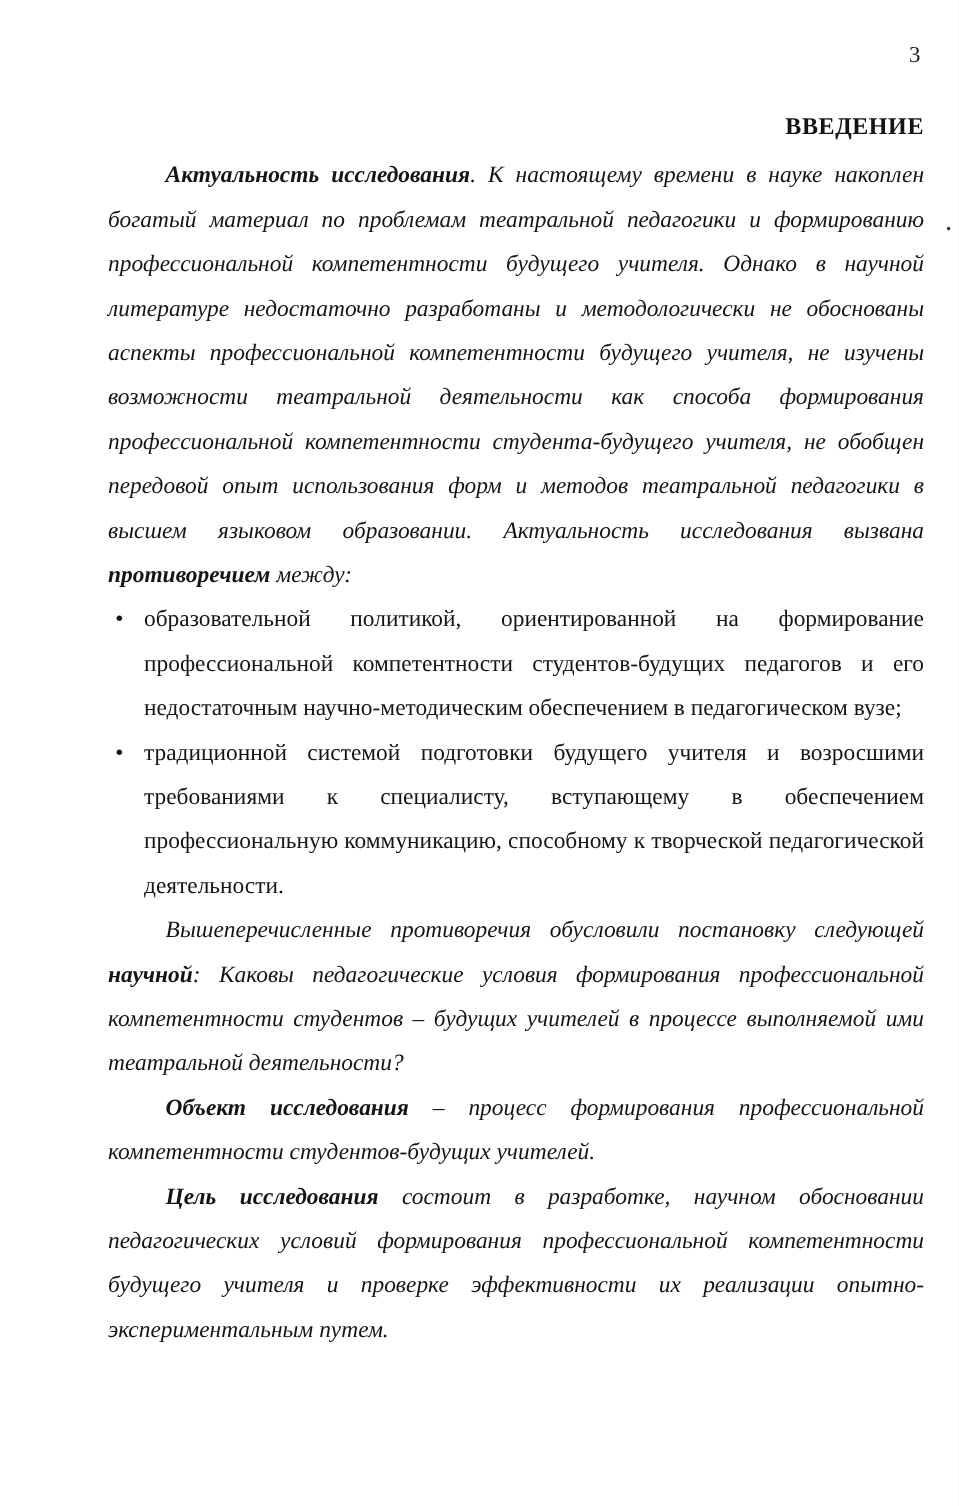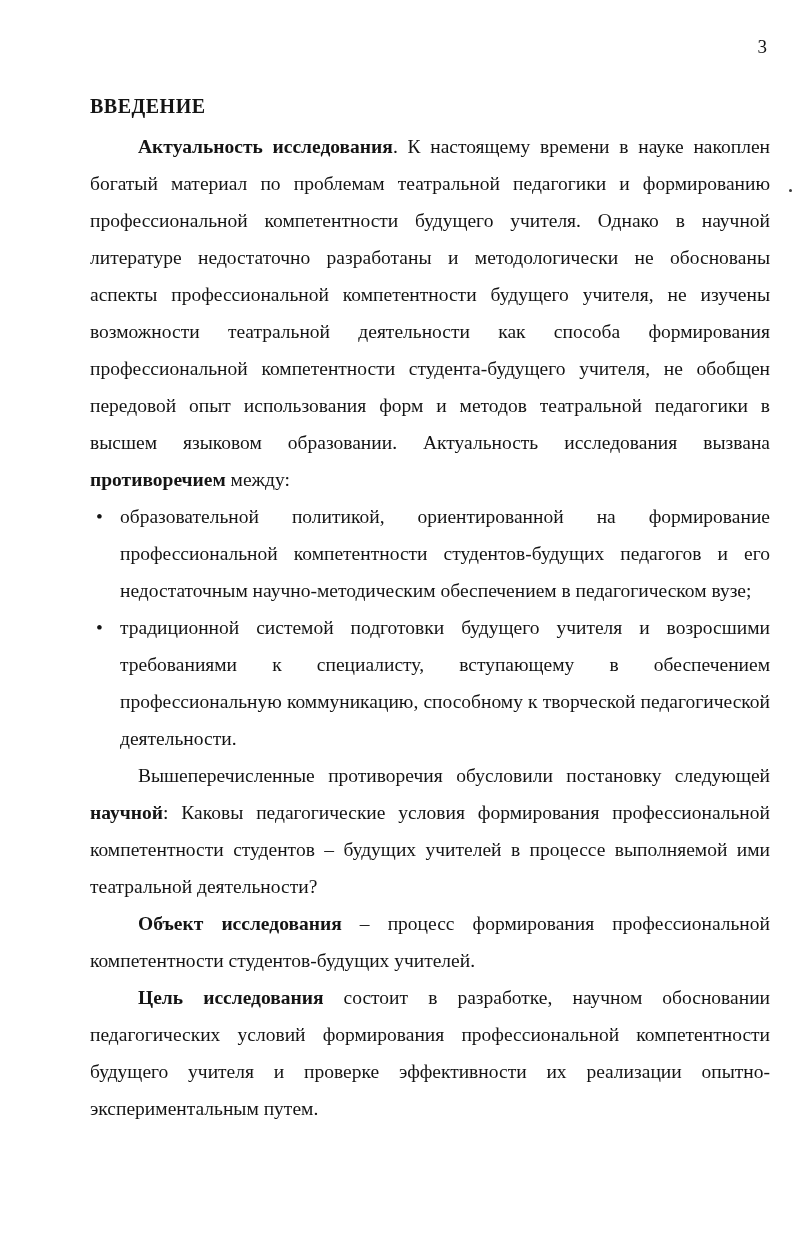--- a/index.html
+++ b/index.html
@@ -17,33 +17,34 @@
   .page-number {
     position: absolute;
     top: 36px;
     right: 32px;
     font-size: 19px;
   }
   .content {
     padding: 88px 29px 0 90px;
   }
   .doc-title {
-    text-align: left;
+    text-align: right;
     font-weight: bold;
     font-size: 20px;
     letter-spacing: 0.5px;
     line-height: 37px;
     margin: 0 0 3px 0;
   }
   p.para {
     margin: 0;
     font-size: 19.5px;
     line-height: 37px;
     text-align: justify;
     text-indent: 48px;
+    font-style: italic;
   }
   .bold { font-weight: bold; }
   ul.bullets {
     list-style: none;
     margin: 0;
     padding: 0;
   }
   ul.bullets li {
     position: relative;
     margin: 0;

